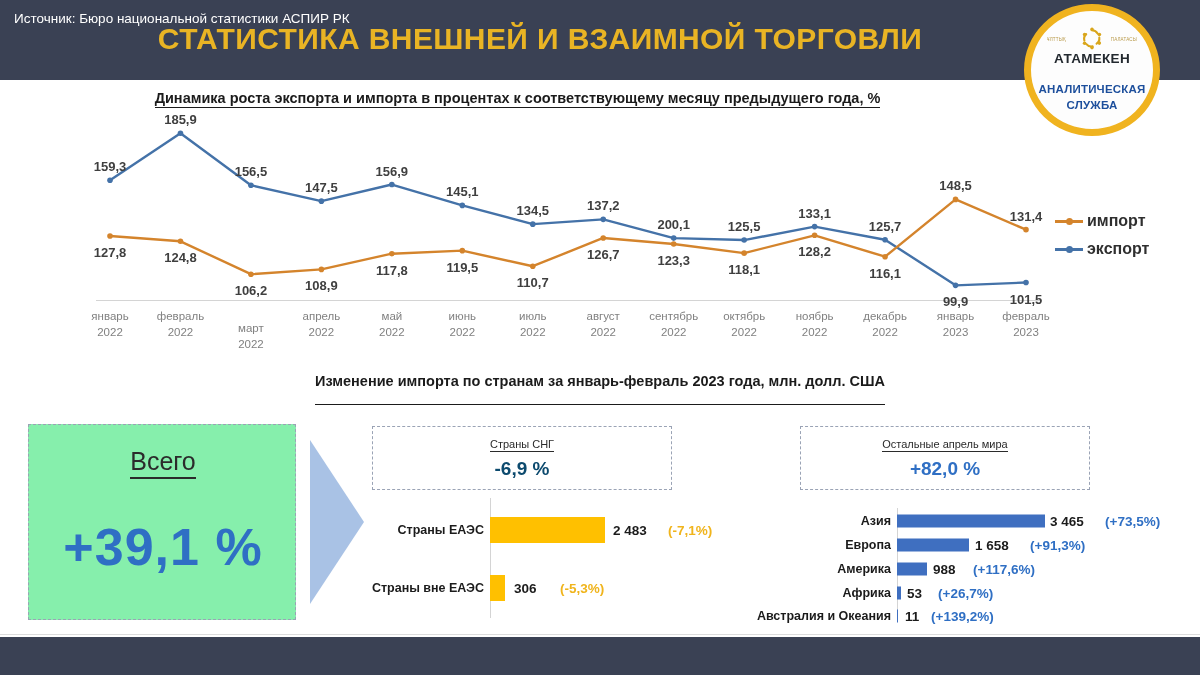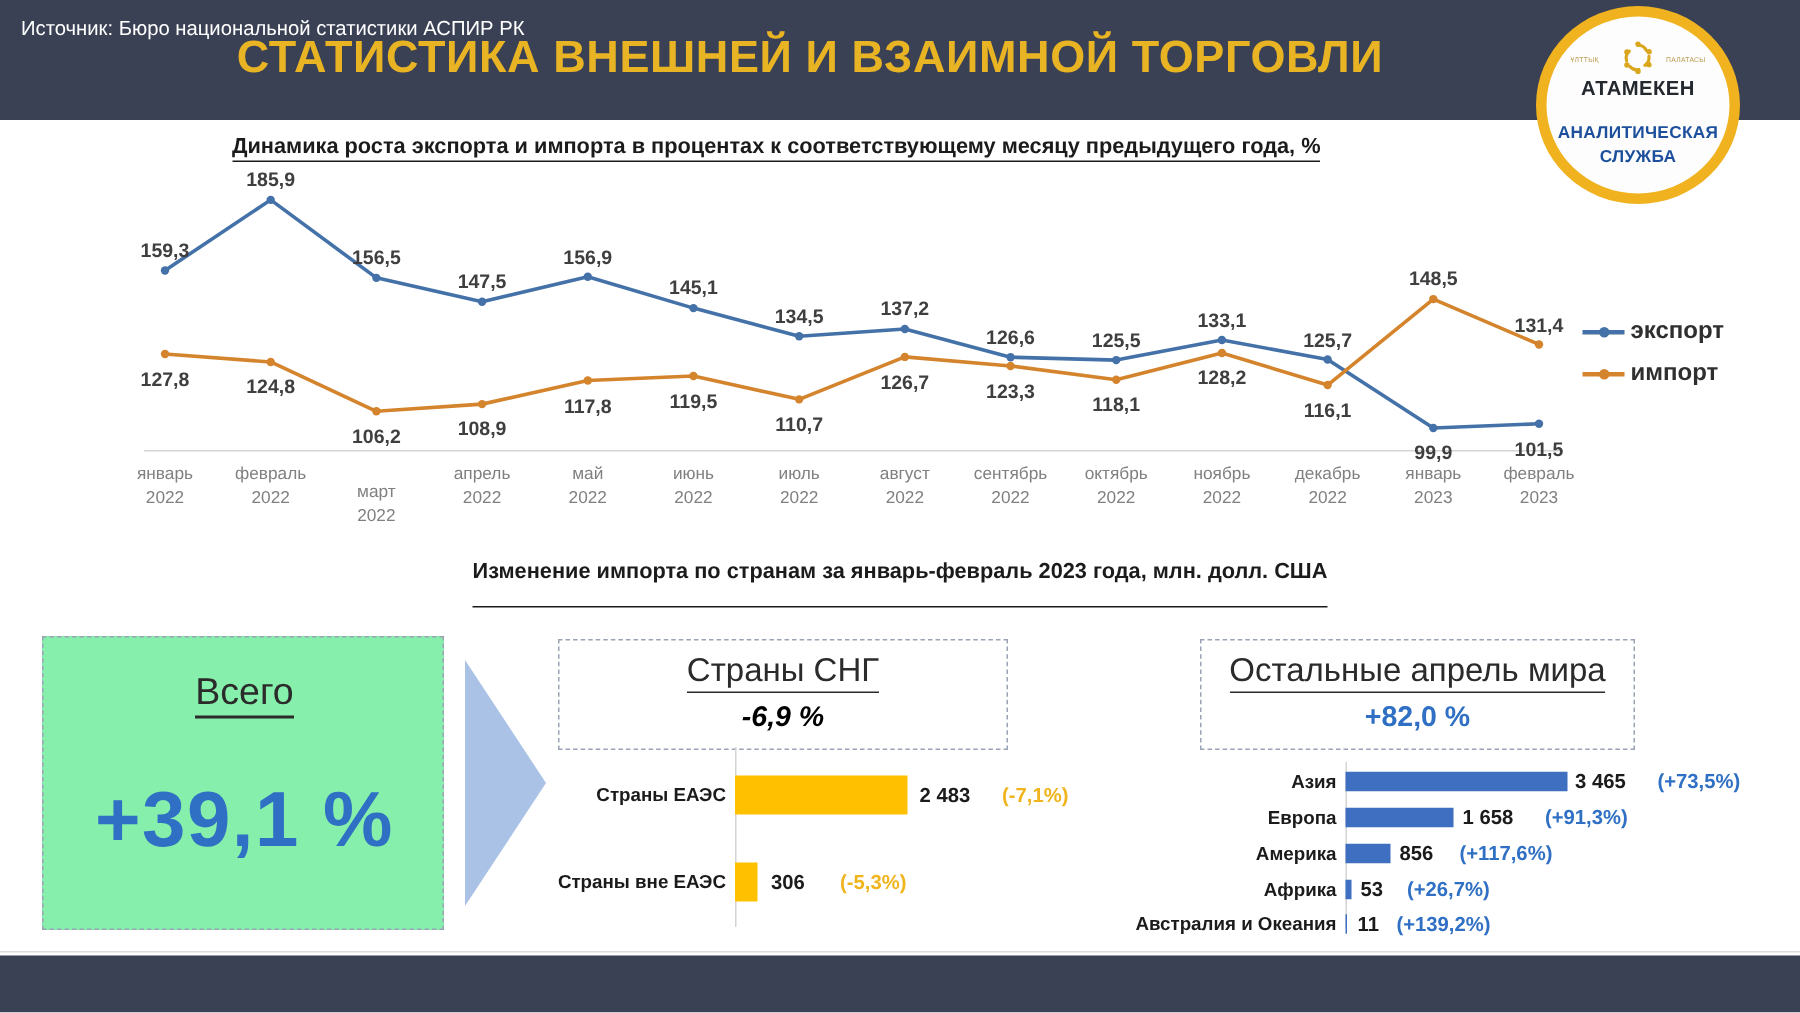--- a/index.html
+++ b/index.html
@@ -208,34 +208,34 @@
   .group {
     position: absolute;
   }
   .group-header {
     border: 1.5px dashed #9aa3b5;
     background: #fff;
     text-align: center;
     padding: 7px 10px 9px;
   }
   .group-name {
-    font-size: 22px;
+    font-size: 11px;
     color: #2b2b2b;
     display: inline-block;
     border-bottom: 1.5px solid #2b2b2b;
     padding-bottom: 1px;
     white-space: nowrap;
   }
   .group-pct {
     margin-top: 6px;
     font-size: 19px;
     font-weight: 700;
     white-space: nowrap;
   }
-  .group-pct.gold { color: #000000; font-style: italic; }
+  .group-pct.gold { color: #0c4a6e; }
   .group-pct.blue { color: #2f6fc4; }
 
   
   .bars { position: absolute; }
   .bar-row {
     position: absolute;
     height: 0;
   }
   .bar-name {
     position: absolute;
@@ -379,21 +379,21 @@
     <div class="dlabel" style="left: 321.385px; top: 180.158px;">147,5</div>
     <div class="dlabel" style="left: 321.385px; top: 278.419px;">108,9</div>
     <div class="dlabel" style="left: 391.846px; top: 163.535px;">156,9</div>
     <div class="dlabel" style="left: 391.846px; top: 262.68px;">117,8</div>
     <div class="dlabel" style="left: 462.308px; top: 184.402px;">145,1</div>
     <div class="dlabel" style="left: 462.308px; top: 259.674px;">119,5</div>
     <div class="dlabel" style="left: 532.769px; top: 203.147px;">134,5</div>
     <div class="dlabel" style="left: 532.769px; top: 275.236px;">110,7</div>
     <div class="dlabel" style="left: 603.231px; top: 198.373px;">137,2</div>
     <div class="dlabel" style="left: 603.231px; top: 246.941px;">126,7</div>
-    <div class="dlabel" style="left: 673.692px; top: 217.118px;">126,6</div>
+    <div class="dlabel" style="left: 673.692px; top: 217.118px;">200,1</div>
     <div class="dlabel" style="left: 673.692px; top: 252.954px;">123,3</div>
     <div class="dlabel" style="left: 744.154px; top: 219.063px;">125,5</div>
     <div class="dlabel" style="left: 744.154px; top: 262.149px;">118,1</div>
     <div class="dlabel" style="left: 814.615px; top: 205.623px;">133,1</div>
     <div class="dlabel" style="left: 814.615px; top: 244.288px;">128,2</div>
     <div class="dlabel" style="left: 885.077px; top: 218.709px;">125,7</div>
     <div class="dlabel" style="left: 885.077px; top: 265.686px;">116,1</div>
     <div class="dlabel" style="left: 955.538px; top: 294.335px;">99,9</div>
     <div class="dlabel" style="left: 955.538px; top: 178.389px;">148,5</div>
     <div class="dlabel" style="left: 1026px; top: 291.505px;">101,5</div>
@@ -454,31 +454,31 @@
     </div>
     <div class="xtick" style="left: 930px; top: 4px;">
       <div>февраль</div>
       <div>2023</div>
     </div>
   </div>
 
 <div class="legend">
   <div class="legend-row">
     <span class="legend-swatch">
+      <i style="background:#d4842c"></i>
+        <b style="background:#d4842c"></b>
+    </span>
+    <span class="legend-label">импорт</span>
+  </div>
+  <div class="legend-row">
+    <span class="legend-swatch">
       <i style="background:#4472a8"></i>
         <b style="background:#4472a8"></b>
     </span>
     <span class="legend-label">экспорт</span>
-  </div>
-  <div class="legend-row">
-    <span class="legend-swatch">
-      <i style="background:#d4842c"></i>
-        <b style="background:#d4842c"></b>
-    </span>
-    <span class="legend-label">импорт</span>
   </div>
 </div>
 
 <div class="chart2-title">
   <span>Изменение импорта по странам за январь-февраль 2023 года, млн. долл. США</span>
 </div>
 
 <div class="total-panel">
   <div class="total-label">
     <span>Всего</span>
@@ -533,21 +533,21 @@
   <div class="bar-row" style="left:0; top:37px; width:300px;">
     <span class="bar-name">Европа</span>
     <span class="bar-rect" style="width:72px; height:13px; background:#3f6fc0;"></span>
     <span class="bar-num" style="left:78px;">1 658</span>
     <span class="bar-pct blue" style="left:133px;">(+91,3%)</span>
   </div>
 
   <div class="bar-row" style="left:0; top:61px; width:300px;">
     <span class="bar-name">Америка</span>
     <span class="bar-rect" style="width:30px; height:13px; background:#3f6fc0;"></span>
-    <span class="bar-num" style="left:36px;">856</span>
+    <span class="bar-num" style="left:36px;">988</span>
     <span class="bar-pct blue" style="left:76px;">(+117,6%)</span>
   </div>
 
   <div class="bar-row" style="left:0; top:85px; width:300px;">
     <span class="bar-name">Африка</span>
     <span class="bar-rect" style="width:4px; height:13px; background:#3f6fc0;"></span>
     <span class="bar-num" style="left:10px;">53</span>
     <span class="bar-pct blue" style="left:41px;">(+26,7%)</span>
   </div>
 

